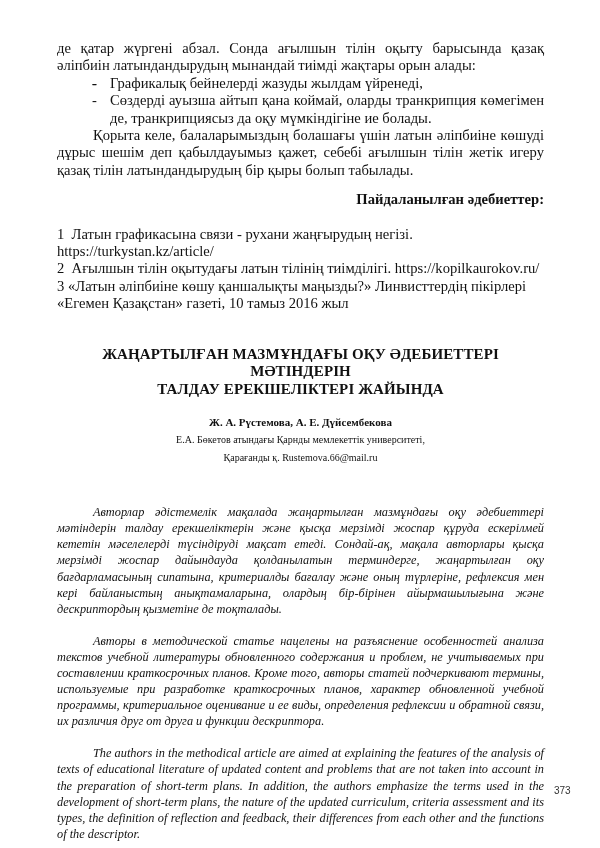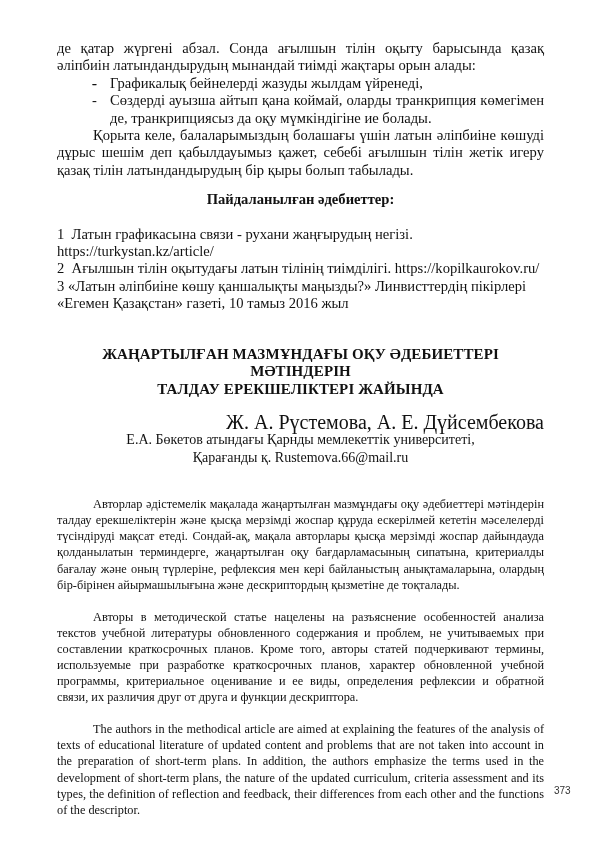--- a/index.html
+++ b/index.html
@@ -40,57 +40,58 @@
       line-height: 17.4px;
       text-align: justify;
     }
     .bullets li .dash {
       position: absolute;
       left: 35px;
       top: 0;
     }
     .refs-heading {
       font-weight: bold;
-      text-align: center;
+      text-align: right;
       font-size: 14.6px;
       line-height: 17.4px;
       margin: 12px 0 17px 0;
     }
     .ref {
       font-size: 14.6px;
       line-height: 17.4px;
       margin: 0;
     }
     .article-title {
       font-weight: bold;
       text-align: center;
       font-size: 15px;
       line-height: 17.4px;
       margin: 33px 0 0 0;
       letter-spacing: 0.1px;
     }
     .authors {
-      font-weight: normal;
-      text-align: right;
-      font-size: 20px;
+      font-weight: bold;
+      text-align: center;
+      font-size: 11px;
       line-height: 17.4px;
       margin: 16px 0 0 0;
     }
     .affil {
       text-align: center;
-      font-size: 14px;
+      font-size: 10px;
       line-height: 17.4px;
       margin: 0;
     }
     .abstract {
+      font-style: italic;
       font-size: 12.3px;
       line-height: 16.1px;
       text-align: justify;
       text-indent: 36px;
-      margin: 30px 0 0 0;
+      margin: 38px 0 0 0;
     }
     .abstract.ru { margin-top: 16px; }
     .abstract.en { margin-top: 16px; }
     .page-number {
       position: absolute;
       left: 554px;
       top: 785px;
       font-family: "Liberation Sans", "DejaVu Sans", sans-serif;
       font-size: 10px;
       color: #333333;

